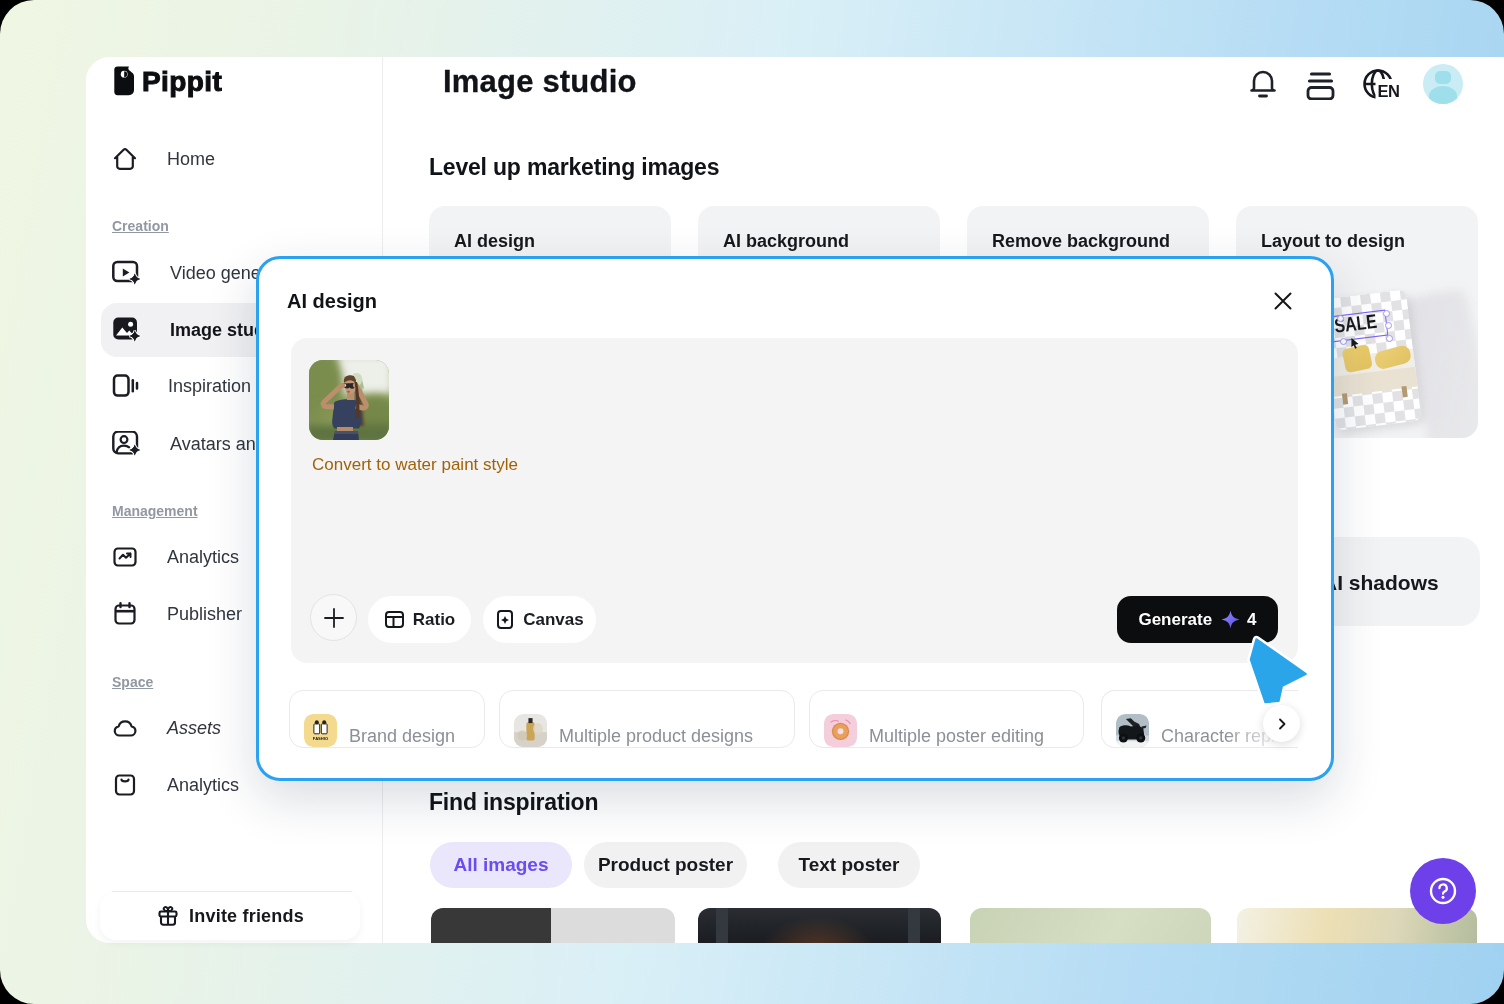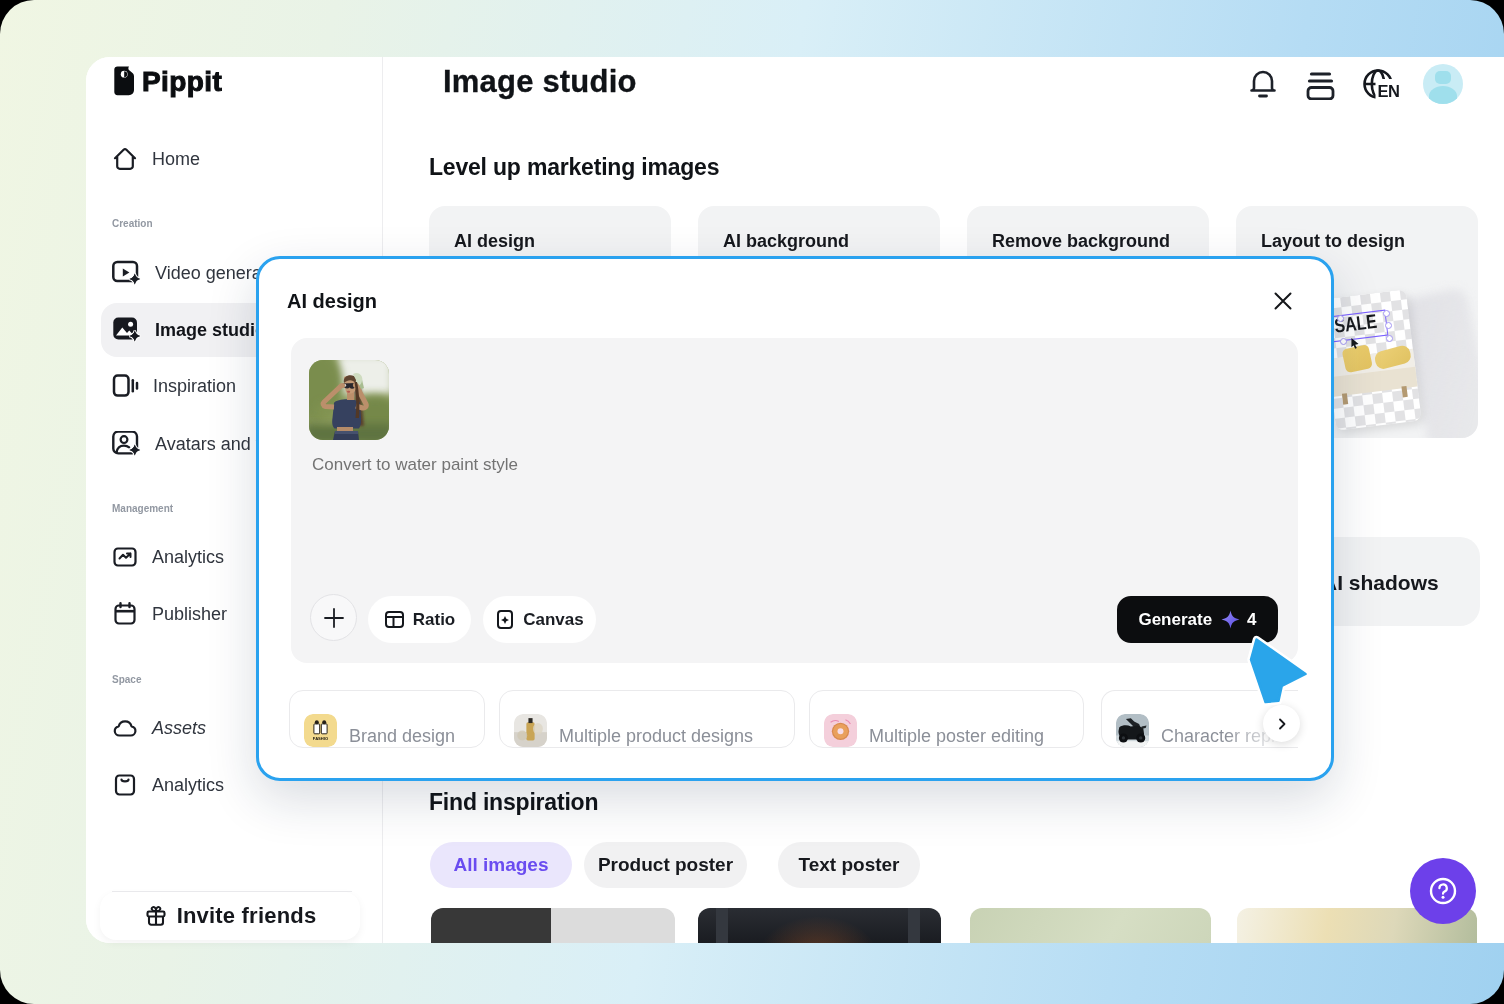--- a/index.html
+++ b/index.html
@@ -7,24 +7,24 @@
 body { font-family:"Liberation Sans", sans-serif; }
 .page { position:absolute; left:0; top:0; width:1504px; height:1004px;
   border-radius:34px; overflow:hidden;
   background:linear-gradient(100deg,#f0f6e3 0%, #e9f3e7 20%, #d9eff7 48%, #b5dcf4 78%, #a0d1f0 100%);
 }
 .app { position:absolute; left:86px; top:57px; width:1460px; height:886px;
   background:#fff; border-radius:24px; }
 .sidebar { position:absolute; left:86px; top:57px; width:297px; height:886px;
   background:#fff; border-radius:24px 0 0 24px; border-right:1px solid #ededef; }
 .abs { position:absolute; }
-.nav-item { position:absolute; left:112px; height:24px; display:flex; align-items:center; gap:14px;
+.nav-item { position:absolute; left:112px; height:24px; display:flex; align-items:center; gap:29px;
   font-size:18px; color:#30353e; letter-spacing:0; }
 .nav-item svg { flex:0 0 auto; }
-.nav-label { position:absolute; left:112px; font-size:10px; font-weight:700; color:#9298a2; }
+.nav-label { position:absolute; left:112px; font-size:14px; font-weight:700; color:#9298a2;text-decoration:underline; }
 .hl { position:absolute; left:101px; top:303px; width:266px; height:54px; border-radius:16px; background:#f1f1f3; }
 .card1 { position:absolute; top:206px; width:242px; height:232px; border-radius:16px; background:#f2f3f4; }
 .card1 .lbl { position:absolute; left:25px; top:25px; font-size:18px; font-weight:700; color:#16181d; }
 .modal { position:absolute; left:256px; top:256px; width:1078px; height:525px; background:#fff;
   border:3px solid #2aa2ef; border-radius:24px; box-shadow:0 18px 50px rgba(20,40,70,.16); }
 .graybox { position:absolute; left:32px; top:79px; width:1007px; height:325px; border-radius:16px; background:#f4f4f5; }
 .pill { position:absolute; height:47px; border-radius:24px; background:#fff; display:flex; align-items:center;
   gap:8px; font-size:17px; font-weight:600; color:#1a1d23; justify-content:center; }
 .chip { position:absolute; top:431px; height:58px; border-radius:14px; border:1px solid #eaeaec; background:#fff;
   display:flex; align-items:flex-end; padding-left:14px; gap:12px; font-size:18px; color:#8b8f98; overflow:hidden; white-space:nowrap; }
@@ -206,21 +206,21 @@
   </div>
   <div class="nav-item" style="top:773px;">
     <svg width="26" height="26" viewBox="0 0 26 26">
       <rect x="4" y="3.5" width="18" height="19" rx="3.4" fill="none" stroke="#1a1d24" stroke-width="2.2"></rect>
       <path d="M9.5 7.5 C9.5 10 16.5 10 16.5 7.5" fill="none" stroke="#1a1d24" stroke-width="2.2" stroke-linecap="round"></path>
     </svg>
     <span>Analytics</span>
   </div>
 
   <div class="abs" style="left:112px; top:891px; width:240px; height:1px; background:#ebebee;"></div>
-  <div class="abs" style="left:100px; top:892px; width:260px; height:48px; border-radius:16px; background:#fff; box-shadow:0 3px 8px rgba(0,0,0,.05); display:flex; align-items:center; justify-content:center; gap:9px; font-size:22px; font-weight:700; color:#16181d; letter-spacing:.2px;">
+  <div class="abs" style="left:100px; top:892px; width:260px; height:48px; border-radius:16px; background:#fff; box-shadow:0 3px 8px rgba(0,0,0,.05); display:flex; align-items:center; justify-content:center; gap:9px; font-size:18px; font-weight:700; color:#16181d; letter-spacing:.2px;">
     <svg width="24" height="24" viewBox="0 0 24 24">
       <rect x="3.5" y="7.5" width="17" height="5" rx="1.4" fill="none" stroke="#16181d" stroke-width="2.1"></rect>
       <path d="M5 12.5 L5 18.5 a2.2 2.2 0 0 0 2.2 2.2 L16.8 20.7 a2.2 2.2 0 0 0 2.2 -2.2 L19 12.5" fill="none" stroke="#16181d" stroke-width="2.1"></path>
       <path d="M12 7.5 L12 20.7" stroke="#16181d" stroke-width="2.1"></path>
       <path d="M12 7 C8 7.4 6.8 4.6 8.4 3.4 C10 2.2 12 3.8 12 7 Z M12 7 C16 7.4 17.2 4.6 15.6 3.4 C14 2.2 12 3.8 12 7 Z" fill="none" stroke="#16181d" stroke-width="1.9"></path>
     </svg>
     <span>Invite friends</span>
   </div>
 
   <div class="modal">
@@ -269,21 +269,21 @@
         <ellipse cx="39.6" cy="31.8" rx="1.6" ry="1" fill="#b35a50"></ellipse>
 
         <path d="M33 25 L15 42 C13.5 43.5 14 46 16.5 46.5 L25 47" fill="none" stroke="#bb8f6b" stroke-width="5" stroke-linejoin="round"></path>
         <path d="M47 25 L57 44 C58 46.5 56 48.5 53.5 48 L47 46" fill="none" stroke="#bb8f6b" stroke-width="5" stroke-linejoin="round"></path>
 
         <circle cx="33.5" cy="25.5" r="2.6" fill="#bb8f6b"></circle>
         <circle cx="46.5" cy="25" r="2.6" fill="#bb8f6b"></circle>
 
         <path d="M48 22 C50 30 51 46 50 58 L46.5 58 C48 44 47 30 45.5 22 Z" fill="#523826"></path>
       </svg>
-      <div class="abs" style="left:21px; top:117px; font-size:17px; color:#737373;">Convert to water paint style</div>
+      <div class="abs" style="left:21px; top:117px; font-size:17px; color:#a16207;">Convert to water paint style</div>
 
       <div class="abs" style="left:19px; top:256px; width:47px; height:47px; border-radius:50%; border:1px solid #e3e3e6; background:#f8f8f9;">
         <svg class="abs" style="left:12px; top:12px;" width="22" height="22" viewBox="0 0 22 22">
             <path d="M11 2 L11 20 M2 11 L20 11" stroke="#1a1d23" stroke-width="1.8" stroke-linecap="round"></path>
           </svg>
       </div>
       <div class="pill" style="left:77px; top:258px; width:103px;">
         <svg width="21" height="21" viewBox="0 0 21 21">
           <rect x="2" y="3" width="17" height="15" rx="3" fill="none" stroke="#14171c" stroke-width="2"></rect>
           <path d="M2.5 8 L18.5 8 M9.5 8 L9.5 17.5" stroke="#14171c" stroke-width="2"></path>

